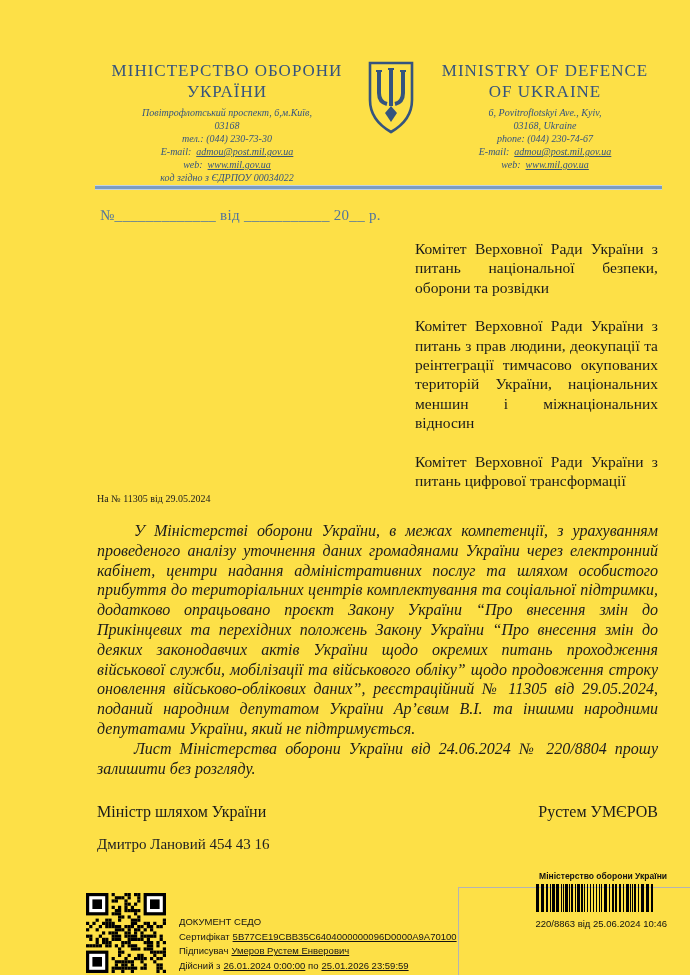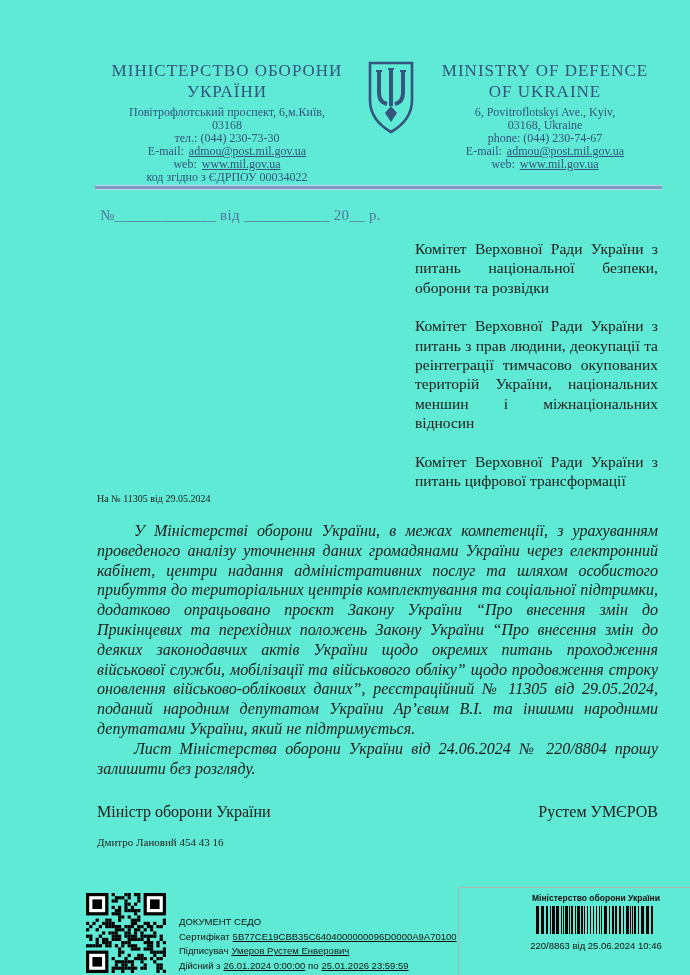--- a/index.html
+++ b/index.html
@@ -1,24 +1,24 @@
 <!DOCTYPE html>
 <html lang="uk"><head>
 <meta charset="utf-8">
 <style>
   html,body{margin:0;padding:0;background:#fff;}
-  .page{position:relative;width:690px;height:975px;background:#5eead4;overflow:hidden;
+  .page{position:relative;width:690px;height:975px;background:#fde047;overflow:hidden;
         font-family:"Liberation Serif", serif;color:#1b1b1b;}
 
   
   .lh-block{position:absolute;top:60px;text-align:center;color:#35547e;}
   .lh-left{left:90px;width:274px;}
   .lh-right{left:424px;width:242px;}
   .lh-title{font-size:17px;line-height:21px;letter-spacing:1px;font-weight:400;}
-  .lh-small{font-size:12px;line-height:13px;}
+  .lh-small{font-size:10px;line-height:13px;font-style:italic;}
   .lh-small-group{margin-top:4px;}
   .lnk{text-decoration:underline;margin-left:5px;}
   .lh-emblem{position:absolute;left:366px;top:60px;width:50px;height:80px;}
 
   
   .rule{position:absolute;left:95px;top:185px;width:567px;height:3px;
         background:#7b9cc0;border-top:1.5px solid #c2d4e4;border-bottom:1.5px solid #c2d4e4;}
 
   
   .ref-line{position:absolute;left:100px;top:207px;font-size:15px;color:#51759e;letter-spacing:.3px;}
@@ -30,33 +30,33 @@
   
   .reply-ref{position:absolute;left:97px;top:493px;font-size:10px;}
 
   
   .letter-body{position:absolute;left:97px;top:521px;width:561px;font-style:italic;}
   .letter-body p{margin:0;font-size:16px;line-height:19.8px;text-align:justify;text-indent:37px;}
 
   
   .sig-row{position:absolute;left:97px;top:803px;width:561px;display:flex;
            justify-content:space-between;font-size:16px;}
-  .executor{position:absolute;left:97px;top:836px;font-size:11px;color:#222;}
+  .executor{position:absolute;left:97px;top:836px;font-size:15px;color:#222;}
 
   
   .stamp-left{position:absolute;left:86px;top:893px;display:flex;gap:13px;
               font-family:"Liberation Sans", sans-serif;color:#141414;align-items:flex-end;}
   .qr{width:80px;height:80px;flex:0 0 80px;}
   .stamp-text{font-size:9.5px;line-height:14.5px;padding-top:3px;}
   .u{text-decoration:underline;}
   .stamp-text .lbl{margin-right:3px;}
 
   .stamp-right-box{position:absolute;left:458px;top:887px;width:232px;height:88px;
                    border-left:1px solid #b4b4b4;border-top:1px solid #b4b4b4;}
-  .stamp-right{position:absolute;left:525px;top:893px;width:142px;text-align:center;
+  .stamp-right{position:absolute;left:525px;top:871px;width:142px;text-align:right;
                font-family:"Liberation Sans", sans-serif;color:#111;}
   .stamp-right .org{font-size:8.5px;font-weight:bold;line-height:11px;}
   .barcode{display:block;margin:2px auto 0;width:120px;height:28px;}
   .stamp-right .reg{font-size:9.5px;margin-top:6px;white-space:nowrap;}
 </style>
 </head>
 <body>
 
 <div class="page">
 
@@ -111,21 +111,21 @@
   </div>
 
   <div class="reply-ref">На № 11305 від 29.05.2024</div>
 
   <div class="letter-body">
     <p>У Міністерстві оборони України, в межах компетенції, з урахуванням проведеного аналізу уточнення даних громадянами України через електронний кабінет, центри надання адміністративних послуг та шляхом особистого прибуття до територіальних центрів комплектування та соціальної підтримки, додатково опрацьовано проєкт Закону України “Про внесення змін до Прикінцевих та перехідних положень Закону України “Про внесення змін до деяких законодавчих актів України щодо окремих питань проходження військової служби, мобілізації та військового обліку” щодо продовження строку оновлення військово-облікових даних”, реєстраційний № 11305 від 29.05.2024, поданий народним депутатом України Ар’євим В.І. та іншими народними депутатами України, який не підтримується.</p>
     <p>Лист Міністерства оборони України від 24.06.2024 № 220/8804 прошу залишити без розгляду.</p>
   </div>
 
   <div class="sig-row">
-    <span>Міністр оборони України</span>
+    <span>Міністр шляхом України</span>
     <span>Рустем УМЄРОВ</span>
   </div>
 
   <div class="executor">Дмитро Лановий 454 43 16</div>
 
   <div class="stamp-left">
     <svg id="qr" class="qr" viewBox="0 0 80 80">
         <rect x="25.6" y="0" width="3.2" height="3.2" fill="#000"></rect>
         <rect x="38.400000000000006" y="0" width="3.2" height="3.2" fill="#000"></rect>
         <rect x="41.6" y="0" width="3.2" height="3.2" fill="#000"></rect>

